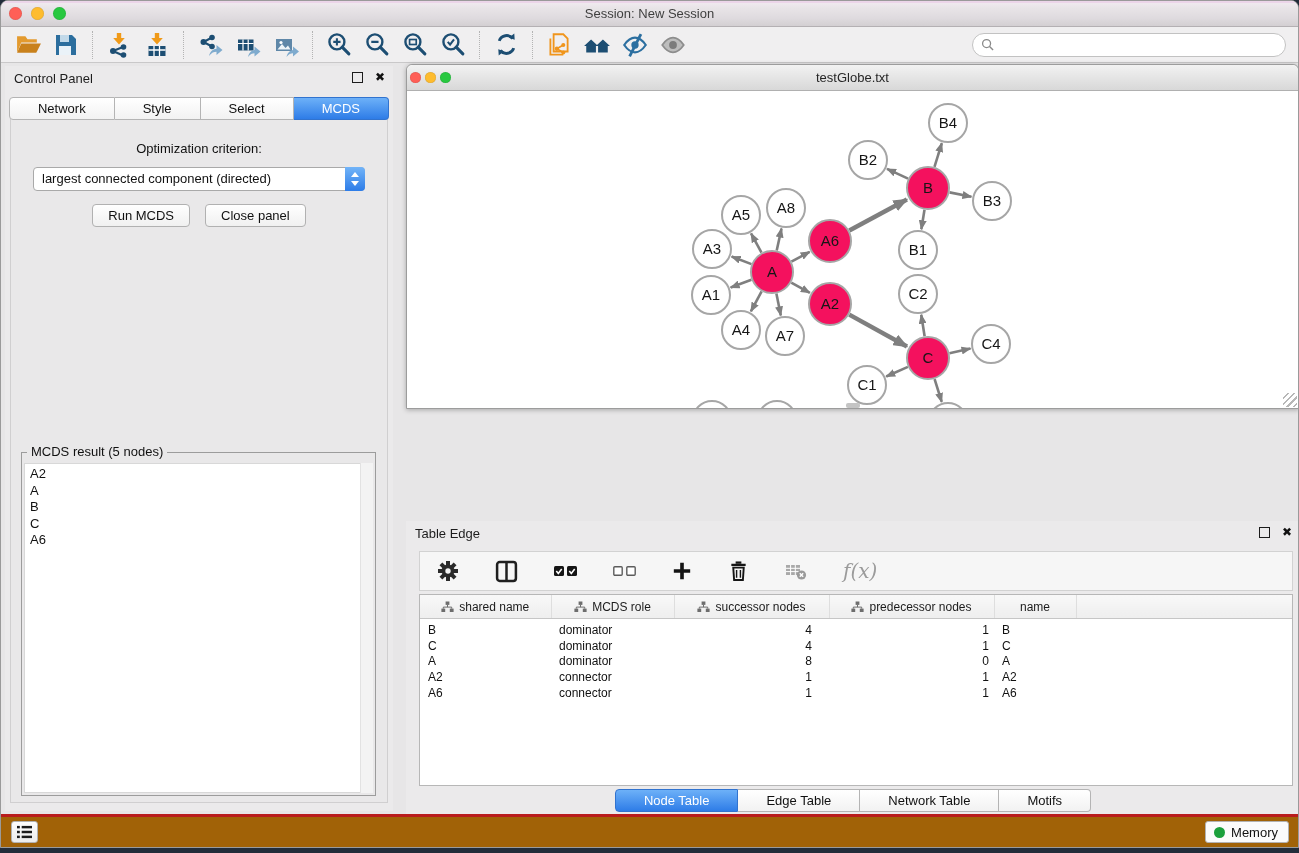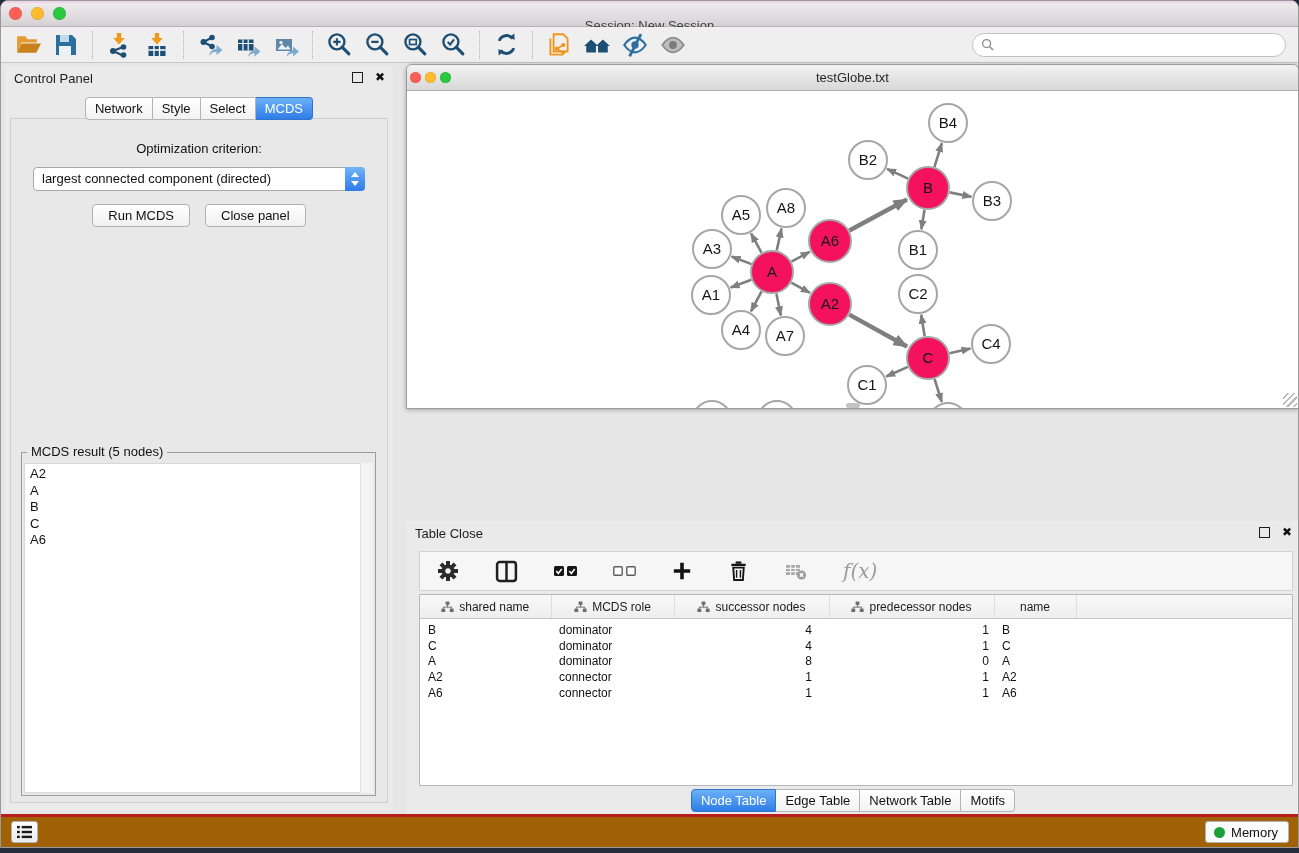--- a/index.html
+++ b/index.html
@@ -4,38 +4,38 @@
 <style>
   html,body{margin:0;padding:0;}
   body{width:1299px;height:853px;position:relative;background:#222c3a;font-family:"Liberation Sans",sans-serif;overflow:hidden;}
   .app{position:absolute;top:0;left:0;width:1299px;height:848px;background:#e7e6e7;border-radius:8px 8px 0 0;overflow:hidden;box-sizing:border-box;border:1px solid #9a9a9a;}
 
   
   .titlebar{position:absolute;top:0;left:0;right:0;height:25px;background:linear-gradient(180deg,#f3ecf2 0%,#e9e5e8 25%,#dedade 70%,#d3cfd2 100%);border-bottom:1px solid #b4b0b3;}
   .titlebar::before{content:"";position:absolute;top:0;left:0;right:0;height:2px;background:#ecd5e9;}
   .traffic{position:absolute;top:6px;left:8px;display:flex;gap:9px;}
   .light{width:13px;height:13px;border-radius:50%;box-shadow:inset 0 0 1px rgba(0,0,0,.35);}
-  .titletext{display:block;text-align:center;line-height:26px;font-size:13px;color:#3f3f3f;margin-top:12px;}
+  .titletext{display:block;text-align:center;line-height:26px;font-size:13px;color:#3f3f3f;}
 
   
   .toolbar{position:absolute;top:26px;left:0;right:0;height:36px;background:#f0eff0;border-bottom:1px solid #c9c8c9;display:flex;align-items:center;padding:0 8px;box-sizing:border-box;}
   .tbtn{width:38px;height:32px;display:flex;align-items:center;justify-content:center;background:none;border:none;padding:0;}
   .tsep{width:0;height:28px;border-left:1px dotted #b3b3b3;margin:0 7px;}
   .search{margin-left:auto;width:296px;height:22px;border:1px solid #c2c2c2;border-radius:12px;background:#fff;display:flex;align-items:center;padding:0 8px;margin-right:4px;}
   .search input{border:none;outline:none;flex:1;font-size:12px;background:transparent;font-family:"Liberation Sans",sans-serif;}
 
   
   .cpanel{position:absolute;left:4px;top:65px;width:388px;height:745px;background:#ebeaeb;}
   .panel-title{position:absolute;top:5px;left:9px;font-size:13px;color:#1d1d1d;}
   .panel-ctrls{position:absolute;top:5px;right:8px;display:flex;gap:12px;align-items:center;}
   .float-box{width:9px;height:9px;border:1.5px solid #1c1c1c;display:inline-block;}
   .close-x{font-size:12px;color:#111;line-height:12px;}
   .close-x::before{content:"\2716";}
   .seg{display:flex;}
-  .seg .tab{background:linear-gradient(#ffffff,#f2f2f2);border:1px solid #b4b4b4;border-left:none;padding:3px 9px;font-size:13px;color:#111;cursor:default;}
+  .seg .tab{background:linear-gradient(#ffffff,#f2f2f2);border:1px solid #b4b4b4;border-left:none;padding:3px 28px;font-size:13px;color:#111;cursor:default;}
   .seg .tab:first-child{border-left:1px solid #b4b4b4;border-radius:4px 0 0 4px;}
   .seg .tab:last-child{border-radius:0 4px 4px 0;}
   .seg .tab.active{background:linear-gradient(#6db1f8,#2e7ce7);color:#fff;border-color:#3173cf;}
   .cp-tabs{position:absolute;top:31px;left:0;right:0;display:flex;justify-content:center;z-index:2;}
   .cp-content{position:absolute;top:52px;left:5px;right:5px;bottom:8px;background:#e9e8e9;border:1px solid #d0cfd0;}
   .opt-label{margin-top:22px;text-align:center;font-size:13px;color:#111;}
   .dropdown{margin:11px auto 0;width:332px;height:24px;background:#fff;border:1px solid #a9a9a9;border-radius:4px;position:relative;box-sizing:border-box;}
   .dropdown .val{font-size:13px;line-height:22px;padding-left:8px;color:#111;display:block;white-space:nowrap;overflow:hidden;}
   .stepper{position:absolute;right:-1px;top:-1px;width:20px;height:24px;border-radius:0 4px 4px 0;background:linear-gradient(#72b4f8,#2d7ce8);}
   .stepper::before{content:"";position:absolute;left:6px;top:5px;border-left:4px solid transparent;border-right:4px solid transparent;border-bottom:5px solid #fff;}
@@ -388,21 +388,21 @@
             <text x="370" y="329" text-anchor="middle" dy="0.36em" font-size="15" fill="#161616" font-family="Liberation Sans, sans-serif">D1</text>
           </g>
         </svg>
       <div class="nub-v"></div>
       <div class="nub-h"></div>
       <div class="grip"></div>
     </div>
   </div>
 
   <div class="tpanel">
-    <span class="panel-title">Table Close</span>
+    <span class="panel-title">Table Edge</span>
     <span class="panel-ctrls">
       <span class="float-box"></span>
       <span class="close-x"></span>
     </span>
     <div class="ttoolbar">
       <button class="ticon">
         <svg width="22" height="22" viewBox="0 0 22 22">
             <g fill="#2b2b2b" transform="translate(11,11)">
               <rect x="-2" y="-10" width="4" height="20"></rect>
               <rect x="-10" y="-2" width="20" height="4"></rect>

